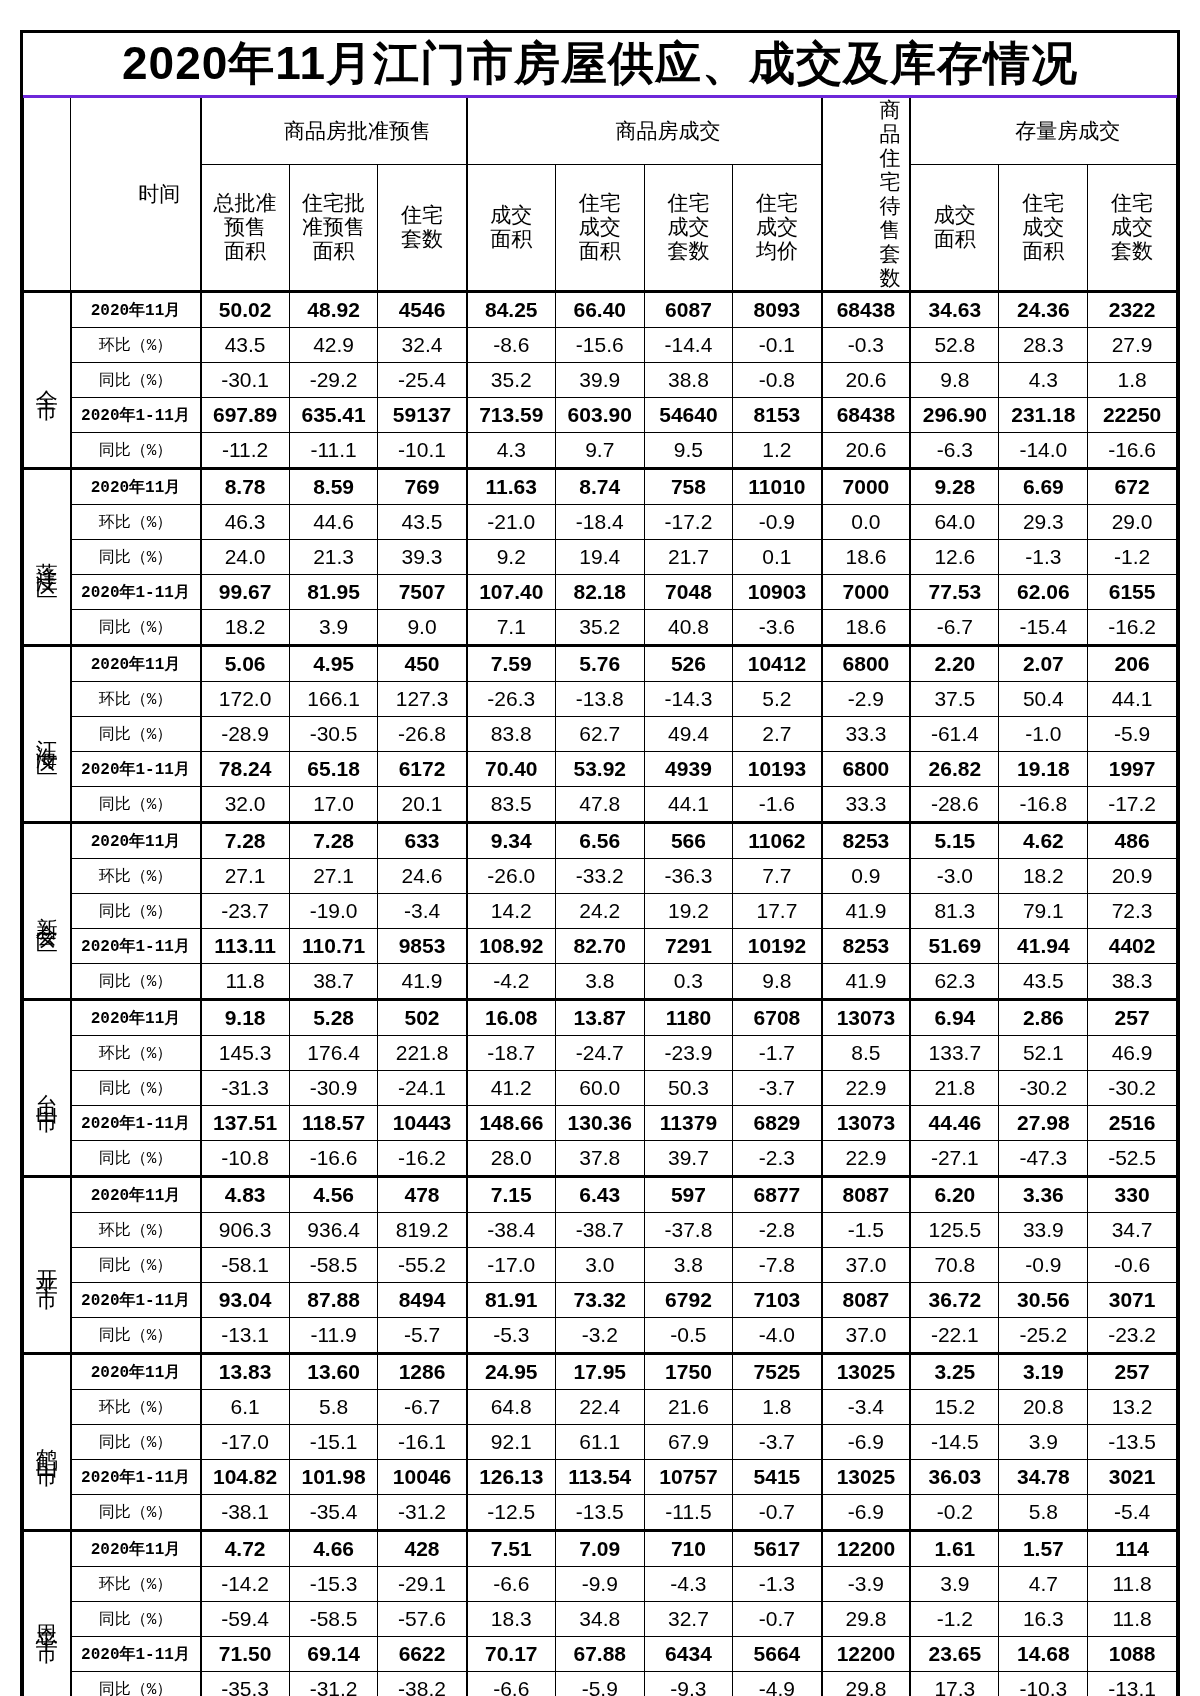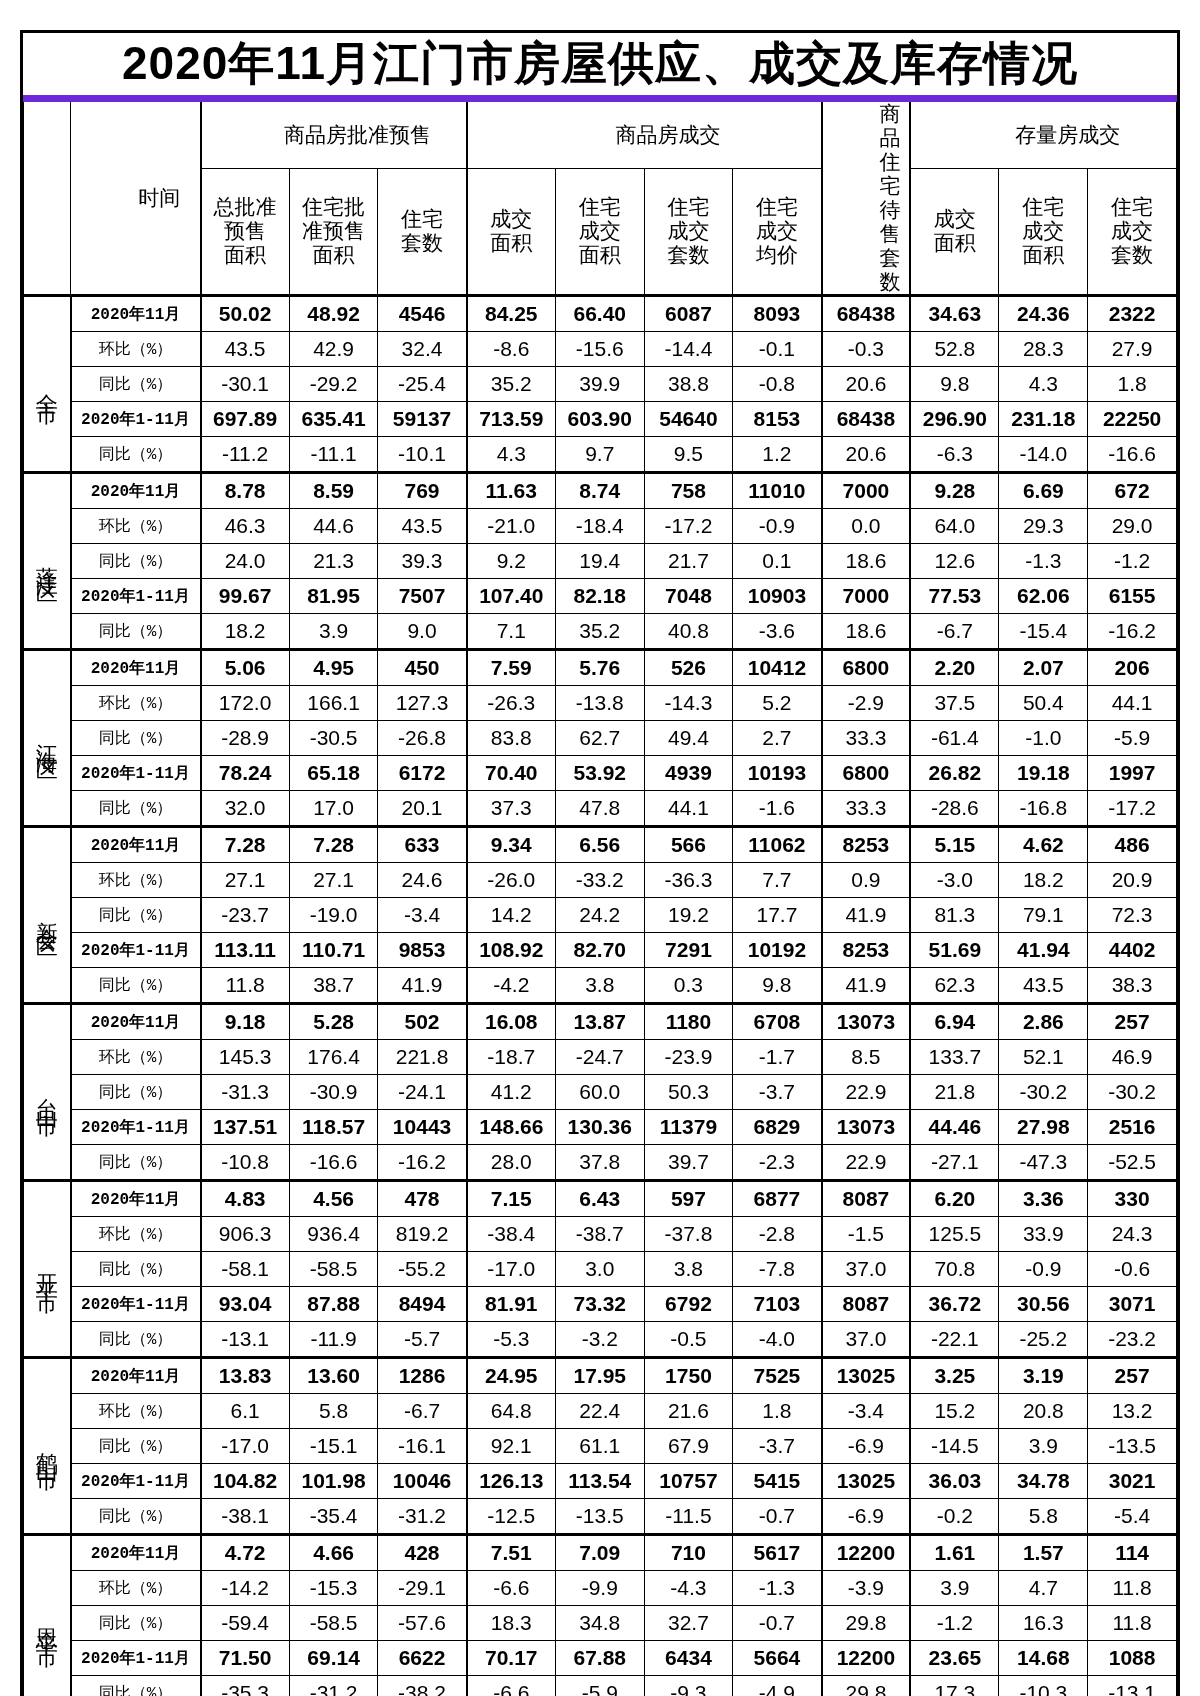--- a/index.html
+++ b/index.html
@@ -13,21 +13,21 @@
   .sheet{
     position:absolute;
     left:20px; top:30px;
     width:1160px;
     box-sizing:border-box;
     border:3px solid #000;
     background:#fff;
   }
   .title{
     height:62px;
-    border-bottom:7px solid #6d28d9;
+    border-bottom:3px solid #6d28d9;
     display:flex;align-items:center;justify-content:center;
     font-size:46px;font-weight:bold;
     letter-spacing:1px;
     font-family:"Liberation Sans", sans-serif;
     white-space:nowrap;
   }
   table.main{
     width:100%;
     border-collapse:collapse;
     table-layout:fixed;
@@ -351,21 +351,21 @@
           <td class="num-cell c7">6800</td>
           <td class="num-cell c8">26.82</td>
           <td class="num-cell c9">19.18</td>
           <td class="num-cell c10">1997</td>
         </tr>
         <tr class="row-normal">
           <td class="time-cell">同比（%）</td>
           <td class="num-cell c0">32.0</td>
           <td class="num-cell c1">17.0</td>
           <td class="num-cell c2">20.1</td>
-          <td class="num-cell c3">37.3</td>
+          <td class="num-cell c3">83.5</td>
           <td class="num-cell c4">47.8</td>
           <td class="num-cell c5">44.1</td>
           <td class="num-cell c6">-1.6</td>
           <td class="num-cell c7">33.3</td>
           <td class="num-cell c8">-28.6</td>
           <td class="num-cell c9">-16.8</td>
           <td class="num-cell c10">-17.2</td>
         </tr>
         <tr class="block-start row-bold">
           <td class="region-cell" rowspan="5">新会区</td>
@@ -529,21 +529,21 @@
           <td class="num-cell c0">906.3</td>
           <td class="num-cell c1">936.4</td>
           <td class="num-cell c2">819.2</td>
           <td class="num-cell c3">-38.4</td>
           <td class="num-cell c4">-38.7</td>
           <td class="num-cell c5">-37.8</td>
           <td class="num-cell c6">-2.8</td>
           <td class="num-cell c7">-1.5</td>
           <td class="num-cell c8">125.5</td>
           <td class="num-cell c9">33.9</td>
-          <td class="num-cell c10">24.3</td>
+          <td class="num-cell c10">34.7</td>
         </tr>
         <tr class="row-normal">
           <td class="time-cell">同比（%）</td>
           <td class="num-cell c0">-58.1</td>
           <td class="num-cell c1">-58.5</td>
           <td class="num-cell c2">-55.2</td>
           <td class="num-cell c3">-17.0</td>
           <td class="num-cell c4">3.0</td>
           <td class="num-cell c5">3.8</td>
           <td class="num-cell c6">-7.8</td>

